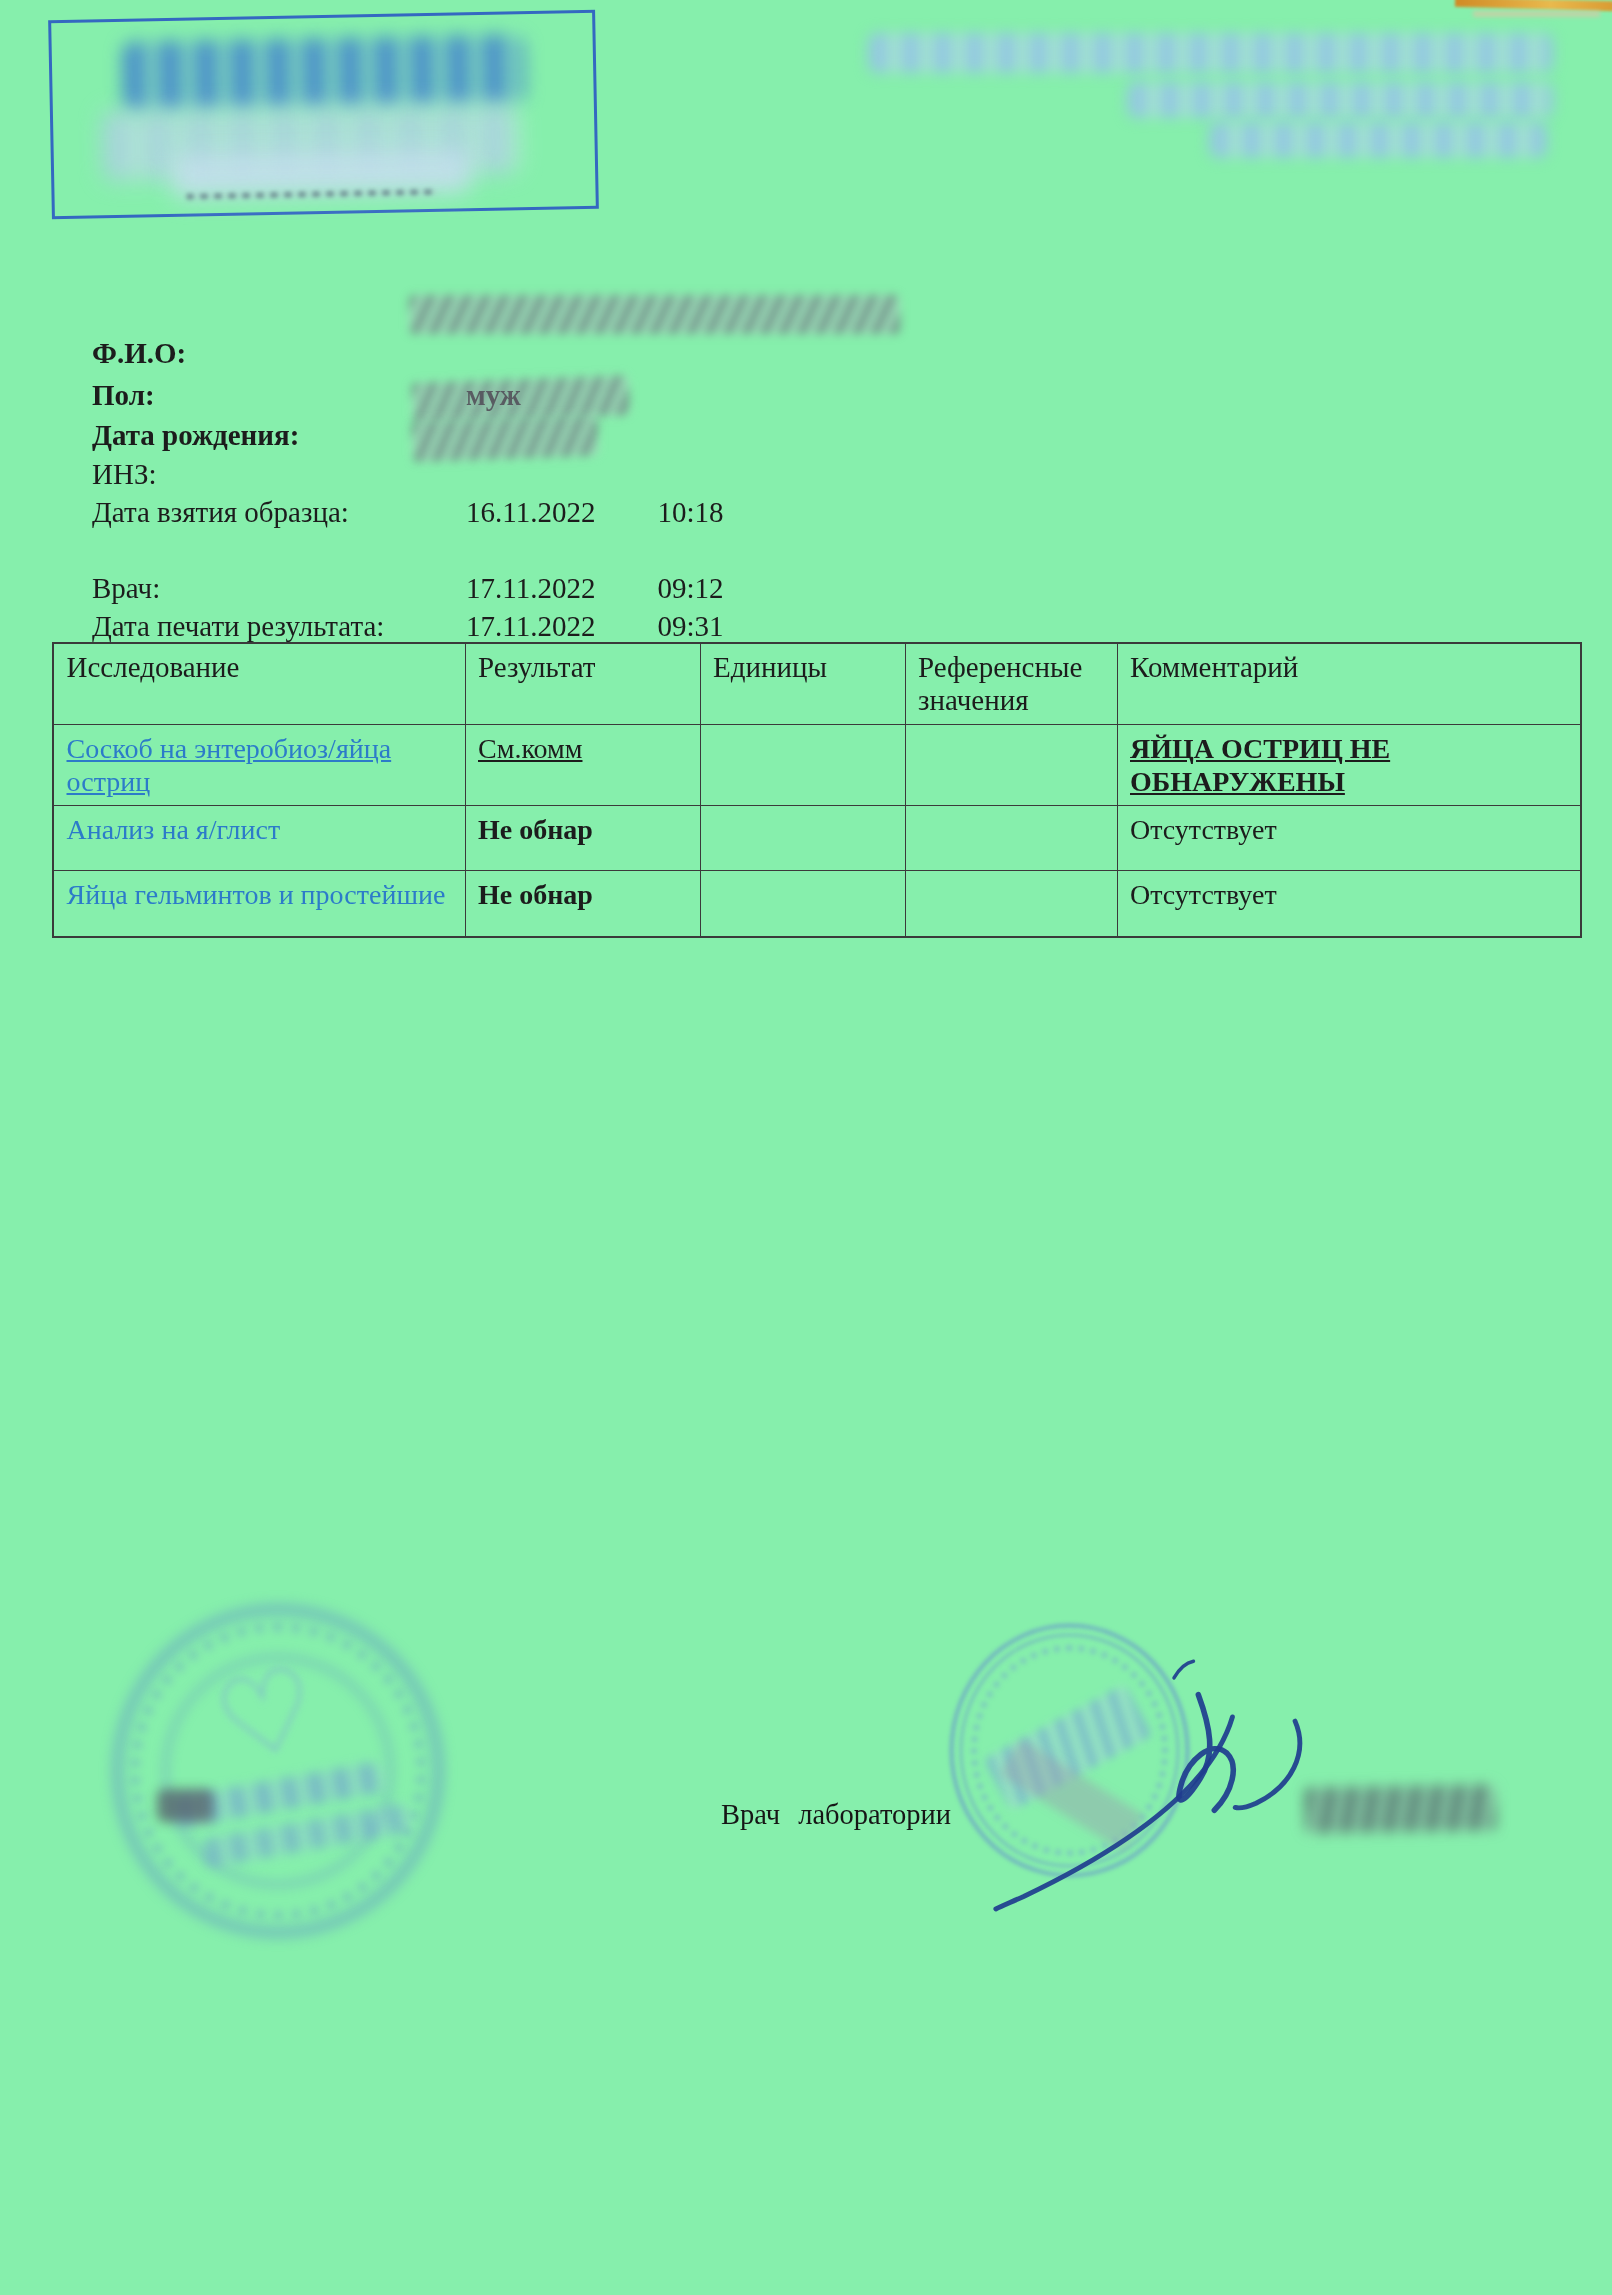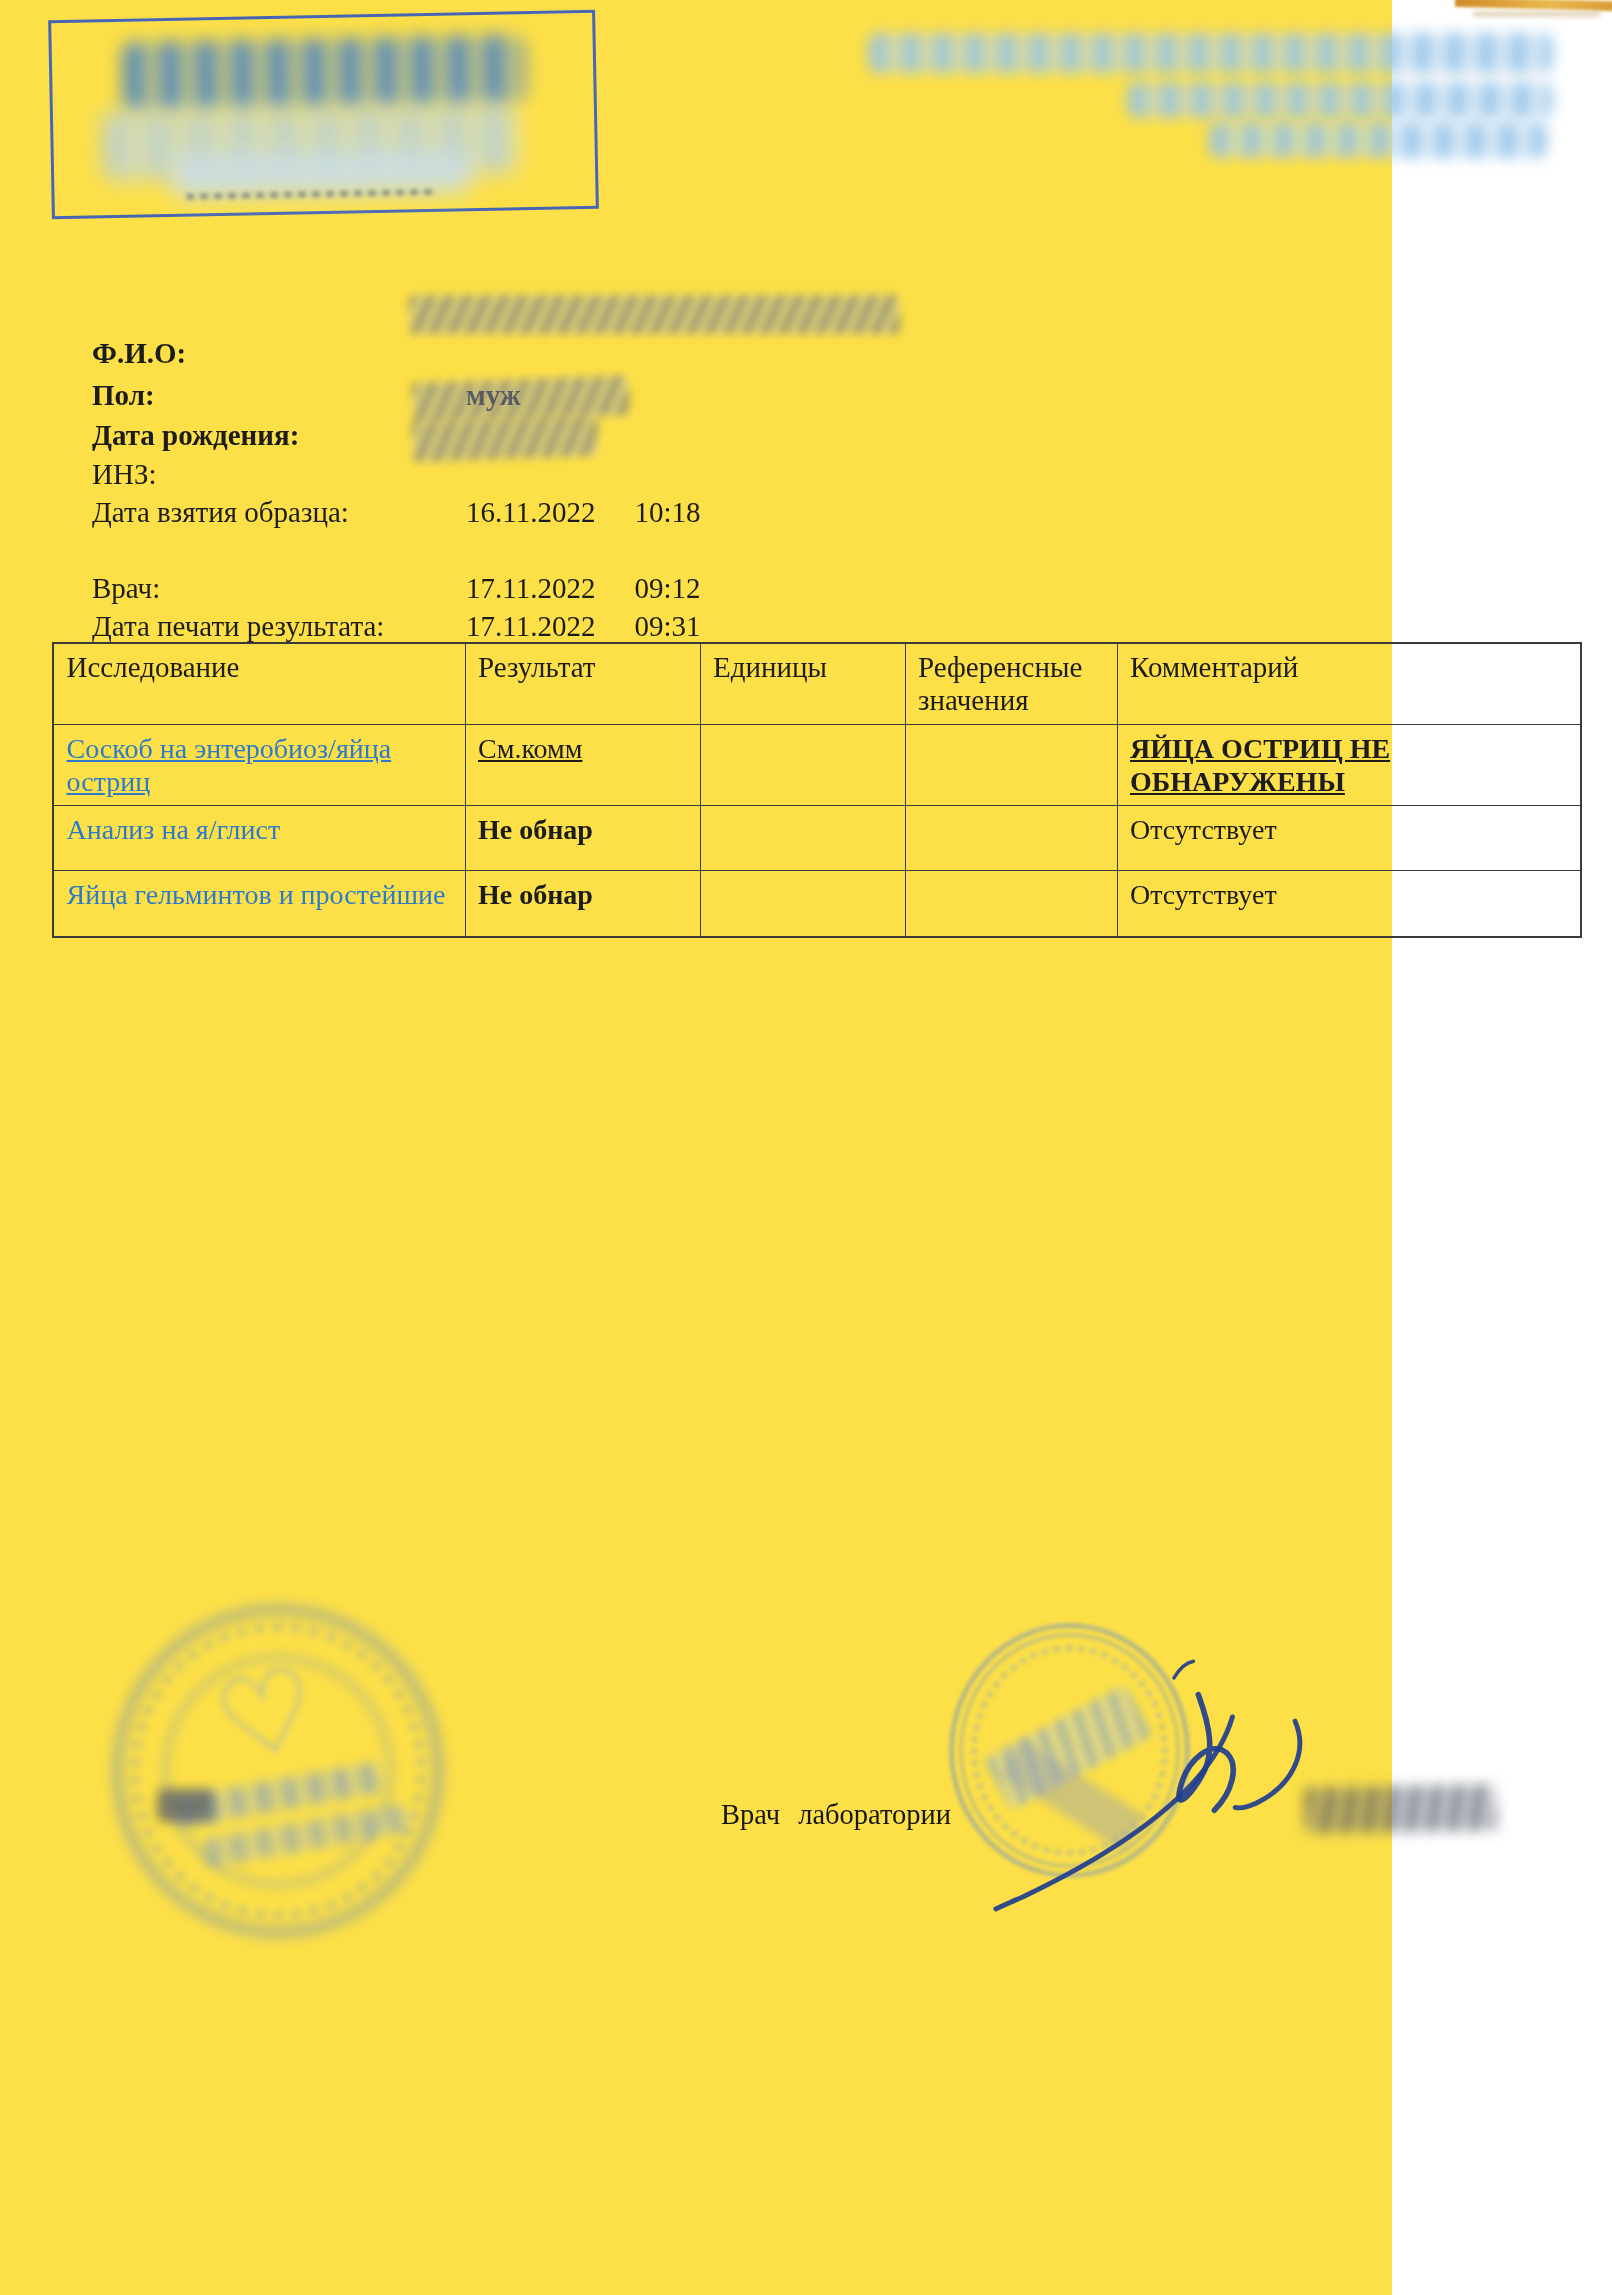--- a/index.html
+++ b/index.html
@@ -4,21 +4,21 @@
 <style>
   html,body{margin:0;padding:0;}
   body{
     width:1612px;height:2295px;
     background:#ffffff;
     font-family:"Liberation Serif","DejaVu Serif",serif;
     color:#1c1c1c;
     position:relative;
     overflow:hidden;
   }
-  .page{position:absolute;left:0;top:0;width:1392px;height:2295px;background:#fde047;}
+  .page{position:absolute;left:0;top:0;width:1612px;height:2295px;background:#86efac;}
 
   
   .stamp-rect{
     position:absolute;left:50px;top:15.3px;width:547px;height:199px;
     border:3.5px solid rgba(38,80,196,.85);
     transform:rotate(-1.1deg);
     filter:blur(0.7px);
     box-sizing:border-box;
   }
   .stamp-rect .blob1{
@@ -57,21 +57,21 @@
     position:absolute;left:1473px;top:11px;width:127px;height:6.3px;
     background:#d9c7a4;opacity:.7;filter:blur(2.1px);
   }
 
   
   .prow{position:absolute;left:63px;height:36px;font-size:29px;line-height:36px;white-space:pre;}
   .plabel{display:inline-block;min-width:374px;}
   .plabel.bold{font-weight:bold;}
   .pvalue{display:inline-block;}
   .pvalue.bold{font-weight:bold;}
-  .ptime{display:inline-block;margin-left:39px;}
+  .ptime{display:inline-block;margin-left:62px;}
   .redact{position:absolute;border-radius:5.6px;filter:blur(4.9px);
     background:repeating-linear-gradient(115deg,rgba(110,116,128,.70) 0 8.3px,rgba(185,190,200,.40) 8.3px 16.7px);}
   .redact.fio{left:409px;top:295px;width:491px;height:39px;}
   .redact.dob{left:412px;top:379px;width:217px;height:40px;transform:rotate(-2deg);}
   .redact.inz{left:412px;top:419px;width:186px;height:40px;transform:rotate(-2deg);}
 
   
   table.results{
     position:absolute;left:52px;top:642px;width:1528px;
     border-collapse:collapse;table-layout:fixed;

